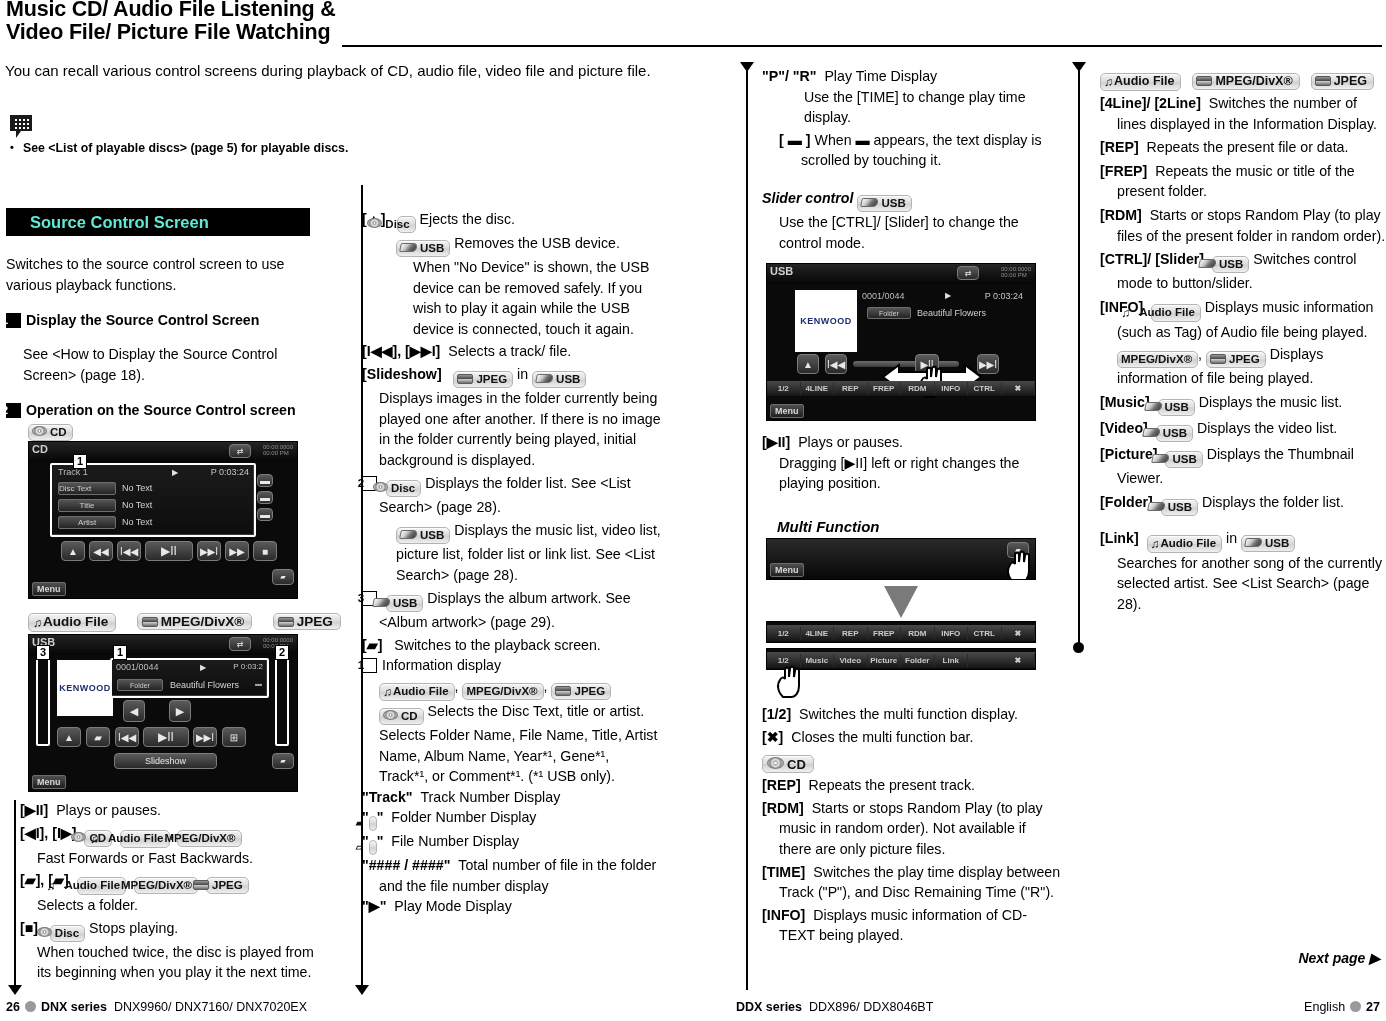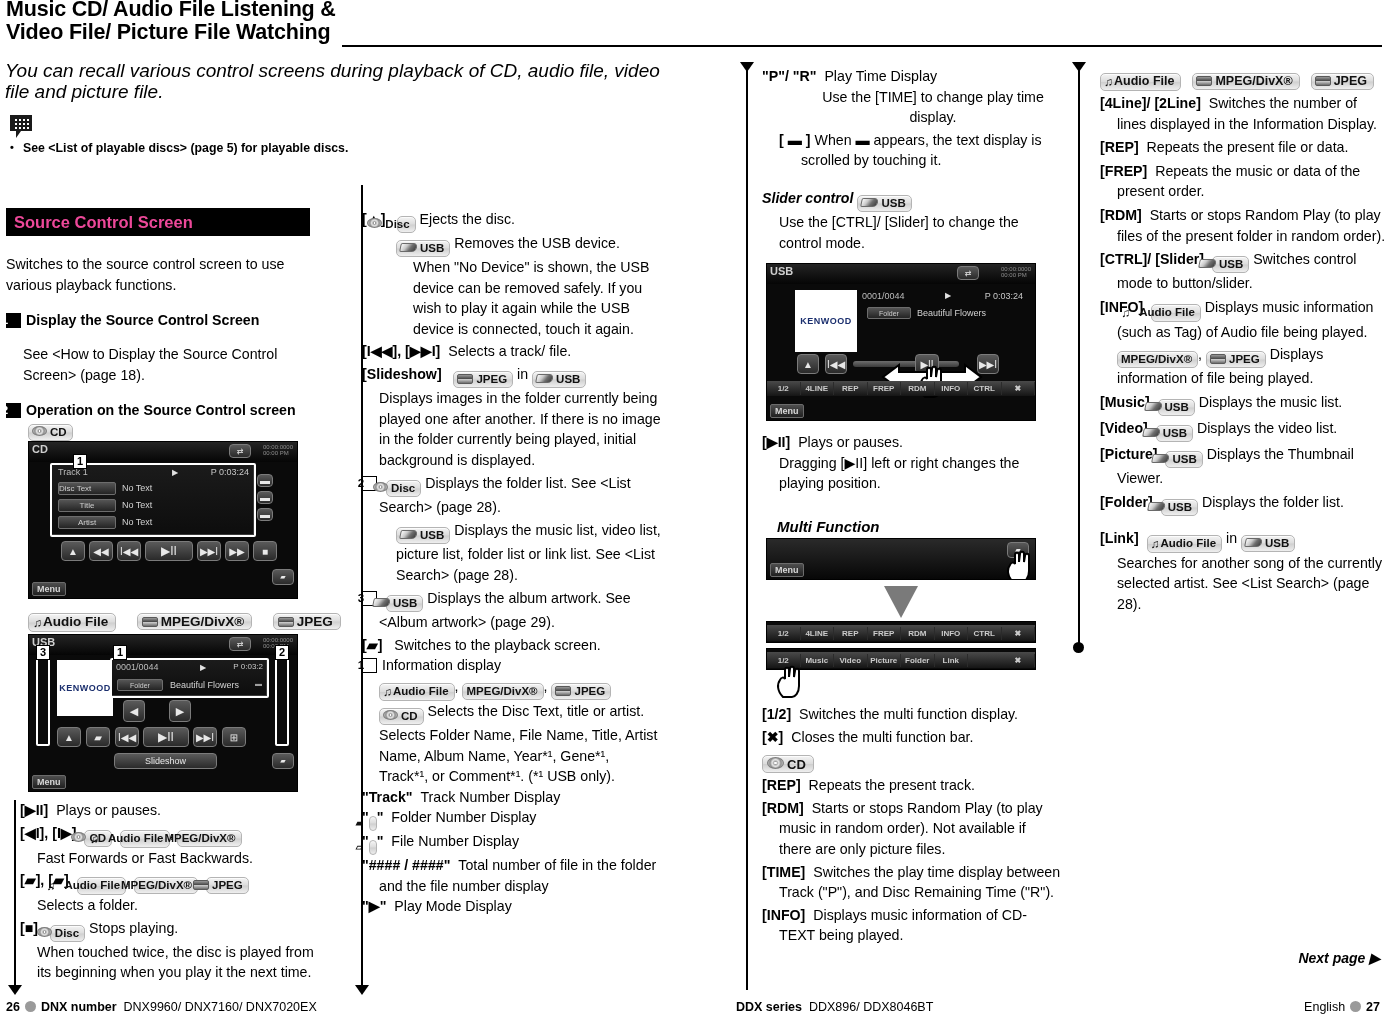--- a/index.html
+++ b/index.html
@@ -22,21 +22,21 @@
     letter-spacing:-0.2px;
   }
   .title .l2 { display:block; }
   .title-rule {
     position:absolute; left:342px; top:45px; width:1040px; height:2px; background:#000;
   }
 
   
   .intro {
     position:absolute; left:5px; top:60px; width:655px;
-    font-size:19px; line-height:21px;font-style:italic;
+    font-size:15px; line-height:21px;
   }
   .note-bubble {
     position:absolute; left:8px; top:113px; width:28px; height:28px;
   }
   .bullets {
     position:absolute; left:6px; top:140px; width:660px;
     font-size:12.3px; line-height:16.5px;
   }
   .bullets .b { position:relative; padding-left:17px; margin-bottom:1px; }
   .bullets .b:before {
@@ -51,22 +51,22 @@
   .ind1 { padding-left:17px; text-indent:-17px; }
   .ind2 { padding-left:34px; text-indent:-34px; }
   .hang { padding-left:17px; }
   .hang2 { padding-left:34px; }
   .b  { font-weight:bold; }
   .ital { font-style:italic; font-weight:bold;margin-left:24px; }
 
   
   .scs-hd {
     position:absolute; left:6px; top:208px; width:304px; height:28px;
-    background:#000; color:#ec4899; font-weight:bold; font-size:16.5px;
-    line-height:28px; padding-left:8px;
+    background:#000; color:#5eead4; font-weight:bold; font-size:16.5px;
+    line-height:28px; padding-left:24px;
   }
   .scs-body {
     position:absolute; left:6px; top:240px; width:306px;
     font-size:14.2px; line-height:20.6px;
   }
   .step {
     display:inline-block; width:15px; height:15px; background:#000; color:#fff;
     font-size:11.5px; font-weight:bold; text-align:center; line-height:15px;
     vertical-align:1px; margin-right:5px;
   }
@@ -423,21 +423,21 @@
   <div class="vline" style="left:746px; top:70px; height:920px;"></div>
   <div class="vtri" style="left:8px; top:985px;"></div>
   <div class="vline" style="left:14px; top:800px; height:190px;"></div>
   <div class="vtri" style="left:355px; top:985px;"></div>
   <div class="vline" style="left:361px; top:185px; height:805px;"></div>
 
   <div class="col" style="left:762px; top:66px; width:300px;">
     <p class="ind2">
       <span class="b">"P"/ "R"</span>&nbsp;&nbsp;<span>Play Time Display</span>
     </p>
-    <p style="padding-left:42px;text-align:center;">Use the [TIME] to change play time display.</p>
+    <p style="padding-left:42px;">Use the [TIME] to change play time display.</p>
     <p class="ind1" style="padding-left:39px; text-indent:-22px; margin-top:2px;">
       <span class="b">[ ▬ ]</span>&nbsp;<span>When ▬ appears, the text display is scrolled by touching it.</span>
     </p>
 
     <p class="ital" style="margin-top:17px;">
       <span>Slider control</span>
       <span class="badge" style="font-style:normal;"><span class="usbstick"></span><span>USB</span></span>
     </p>
     <p class="hang">Use the [CTRL]/ [Slider] to change the control mode.</p>
   </div>
@@ -569,21 +569,21 @@
       <span class="badge" style="font-size:12.5px; padding:1px 6px 1px 3px; margin-left:7px;"><span class="vid"></span><span>MPEG/DivX®</span></span>
       <span class="badge" style="font-size:12.5px; padding:1px 6px 1px 3px; margin-left:7px;"><span class="vid"></span><span>JPEG</span></span>
     </p>
     <p class="ind1" style="margin-top:2px;">
       <span class="b">[4Line]/ [2Line]</span>&nbsp;&nbsp;<span>Switches the number of lines displayed in the Information Display.</span>
     </p>
     <p class="ind1" style="margin-top:3px;">
       <span class="b">[REP]</span>&nbsp;&nbsp;<span>Repeats the present file or data.</span>
     </p>
     <p class="ind1" style="margin-top:3px;">
-      <span class="b">[FREP]</span>&nbsp;&nbsp;<span>Repeats the music or data of the present order.</span>
+      <span class="b">[FREP]</span>&nbsp;&nbsp;<span>Repeats the music or title of the present folder.</span>
     </p>
     <p class="ind1" style="margin-top:3px;">
       <span class="b">[RDM]</span>&nbsp;&nbsp;<span>Starts or stops Random Play (to play files of the present folder in random order).</span>
     </p>
     <p class="ind1" style="margin-top:3px;">
       <span class="b">[CTRL]/ [Slider]</span>&nbsp;
       <span class="badge"><span class="usbstick"></span><span>USB</span></span>
       <span>Switches control mode to button/slider.</span>
     </p>
     <p class="ind1" style="margin-top:3px;">
@@ -621,21 +621,21 @@
       <span class="badge"><span class="note">♫</span><span>Audio File</span></span>
       <span>in</span>
       <span class="badge"><span class="usbstick"></span><span>USB</span></span>
     </p>
     <p class="hang">Searches for another song of the currently selected artist. See &lt;List Search&gt; (page 28).</p>
   </div>
 
   <div class="nextpage">Next page ▶</div>
 
   <div class="footer-l">
-    <span>26</span><span class="fdot"></span><span>DNX number</span>&nbsp;&nbsp;<span class="footer-model">DNX9960/ DNX7160/ DNX7020EX</span>
+    <span>26</span><span class="fdot"></span><span>DNX series</span>&nbsp;&nbsp;<span class="footer-model">DNX9960/ DNX7160/ DNX7020EX</span>
   </div>
 
   <div style="position:absolute; left:736px; top:1000px; font-size:12.5px; font-weight:bold;">
     <span>DDX series</span>&nbsp;&nbsp;<span class="footer-model">DDX896/ DDX8046BT</span>
   </div>
 
   <div class="footer-r">
     <span class="footer-model">English</span><span class="fdot"></span><span>27</span>
   </div>
 

